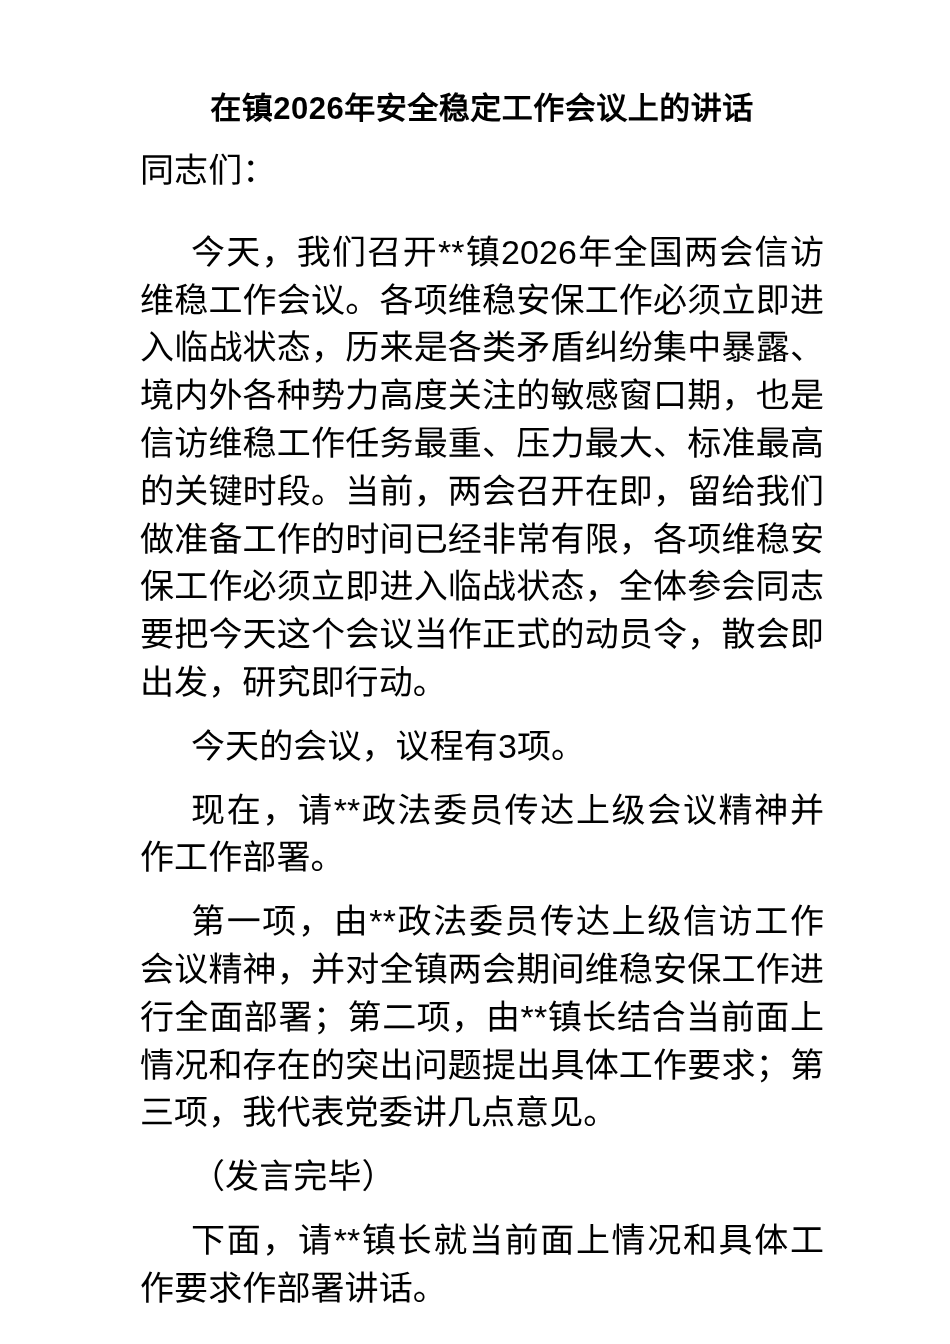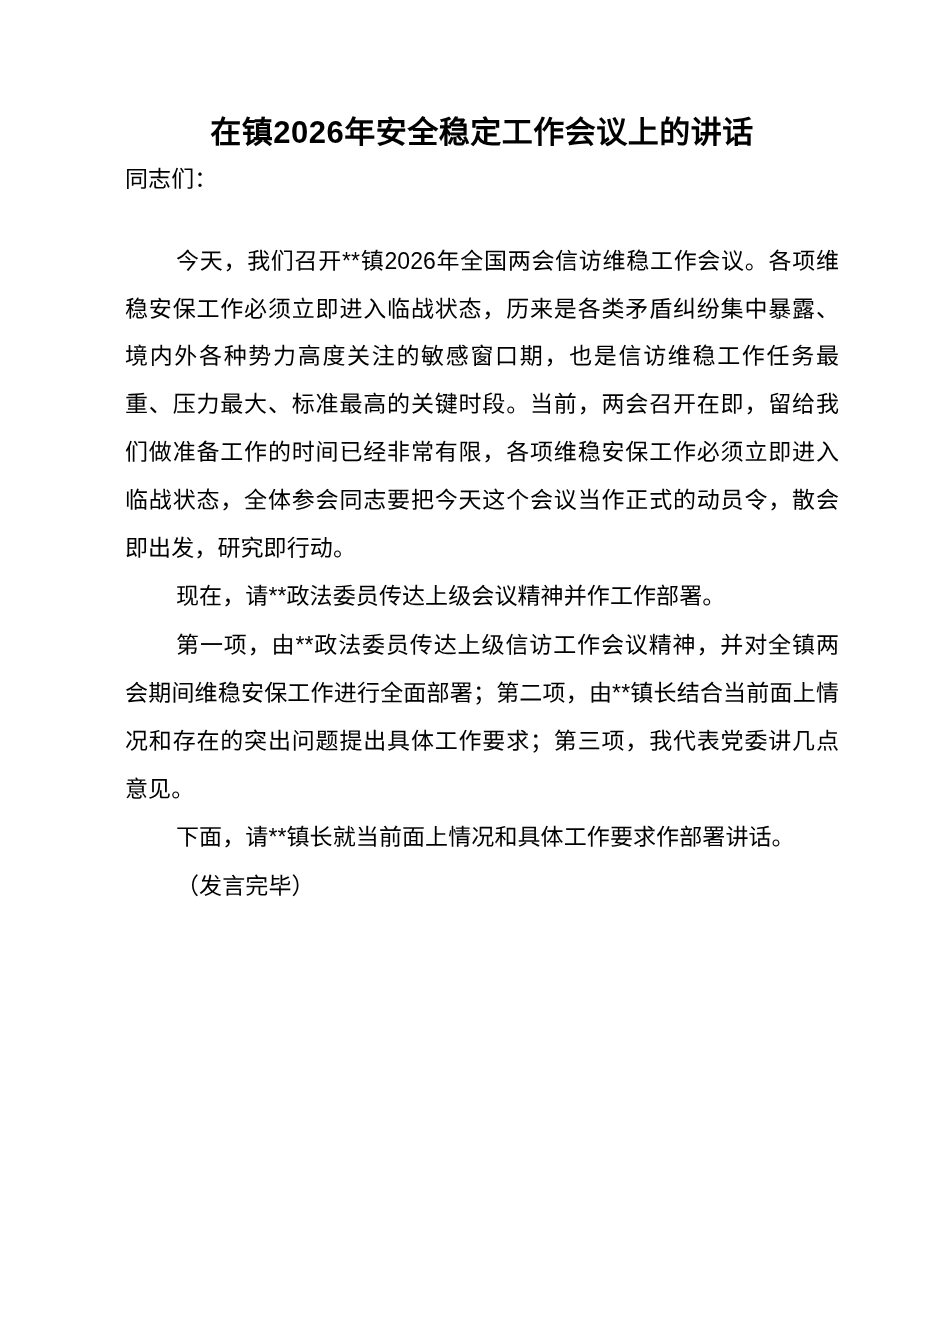--- a/index.html
+++ b/index.html
@@ -29,31 +29,31 @@
     top: 0;
     width: 716px;
   }
   .doc-title {
     font-size: 31px;
     font-weight: 700;
     line-height: 44px;
     text-align: center;
     letter-spacing: 0.5px;
     margin: 0;
-    padding-top: 111px;
+    padding-top: 87px;
     color: #000000;
     white-space: nowrap;
   }
   .para {
-    font-size: 23px;
+    font-size: 34px;
     line-height: 47.8px;
     text-align: justify;
     text-align-last: left;
     text-justify: inter-ideograph;
-    margin: 1px;
+    margin: 16px;
     color: #000000;
     letter-spacing: 0.1px;
   }
   .para.indent {
     text-indent: 51px;
   }
   .para.first-body {
     margin-top: 34px;
   }
   .para.flush {
@@ -65,23 +65,24 @@
 
 <div class="page">
   <div class="doc-body">
 
     <h1 class="doc-title">在镇2026年安全稳定工作会议上的讲话</h1>
 
     <p class="para flush">同志们：</p>
 
     <p class="para indent first-body">今天，我们召开**镇2026年全国两会信访维稳工作会议。各项维稳安保工作必须立即进入临战状态，历来是各类矛盾纠纷集中暴露、境内外各种势力高度关注的敏感窗口期，也是信访维稳工作任务最重、压力最大、标准最高的关键时段。当前，两会召开在即，留给我们做准备工作的时间已经非常有限，各项维稳安保工作必须立即进入临战状态，全体参会同志要把今天这个会议当作正式的动员令，散会即出发，研究即行动。</p>
 
+    <p class="para indent">今天的会议，议程有3项。</p>
 
     <p class="para indent">现在，请**政法委员传达上级会议精神并作工作部署。</p>
 
     <p class="para indent">第一项，由**政法委员传达上级信访工作会议精神，并对全镇两会期间维稳安保工作进行全面部署；第二项，由**镇长结合当前面上情况和存在的突出问题提出具体工作要求；第三项，我代表党委讲几点意见。</p>
 
+    <p class="para indent">（发言完毕）</p>
+
     <p class="para indent">下面，请**镇长就当前面上情况和具体工作要求作部署讲话。</p>
-
-    <p class="para indent">（发言完毕）</p>
 
   </div>
 </div>
 
 </body></html>

